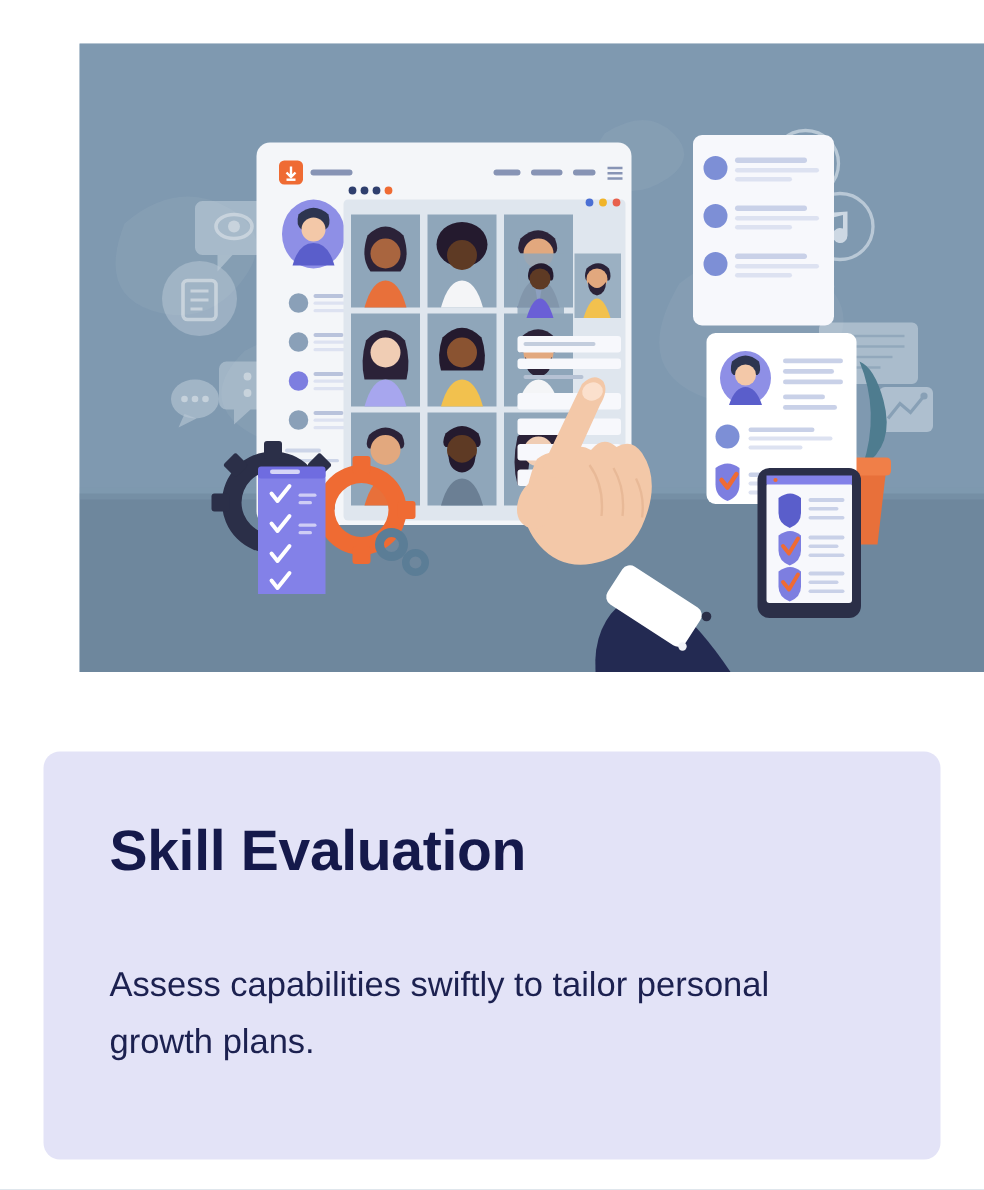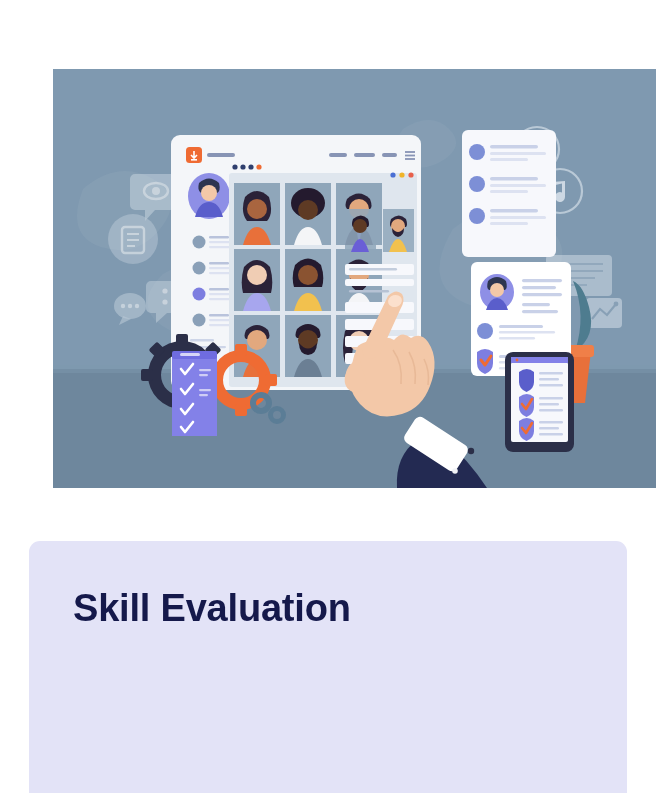--- a/index.html
+++ b/index.html
@@ -10,21 +10,20 @@
     height: 793px;
     overflow: hidden;
     font-family: "Liberation Sans", sans-serif;
   }
 
   #page {
     position: relative;
     width: 656px;
     height: 593px;
     background: #ffffff;
-    margin-top: 40px;
   }
 
   
   .hero-figure {
     position: absolute;
     left: 13px;
     top: 13px;
     width: 629px;
     height: 419px;
     overflow: hidden;
@@ -486,15 +485,16 @@
 
           <path d="M306 289 q-12 6 -14 18 q-2 12 8 16 q10 2 14 -8 Z" fill="#f3c8a8"></path>
         </g>
       </g>
     </svg>
 
   </figure>
 
   <section class="info-card">
     <h2 class="card-title">Skill Evaluation</h2>
+    <p class="card-body">Assess capabilities swiftly to tailor personal growth plans.</p>
   </section>
 
 </div>
 
 </body></html>

